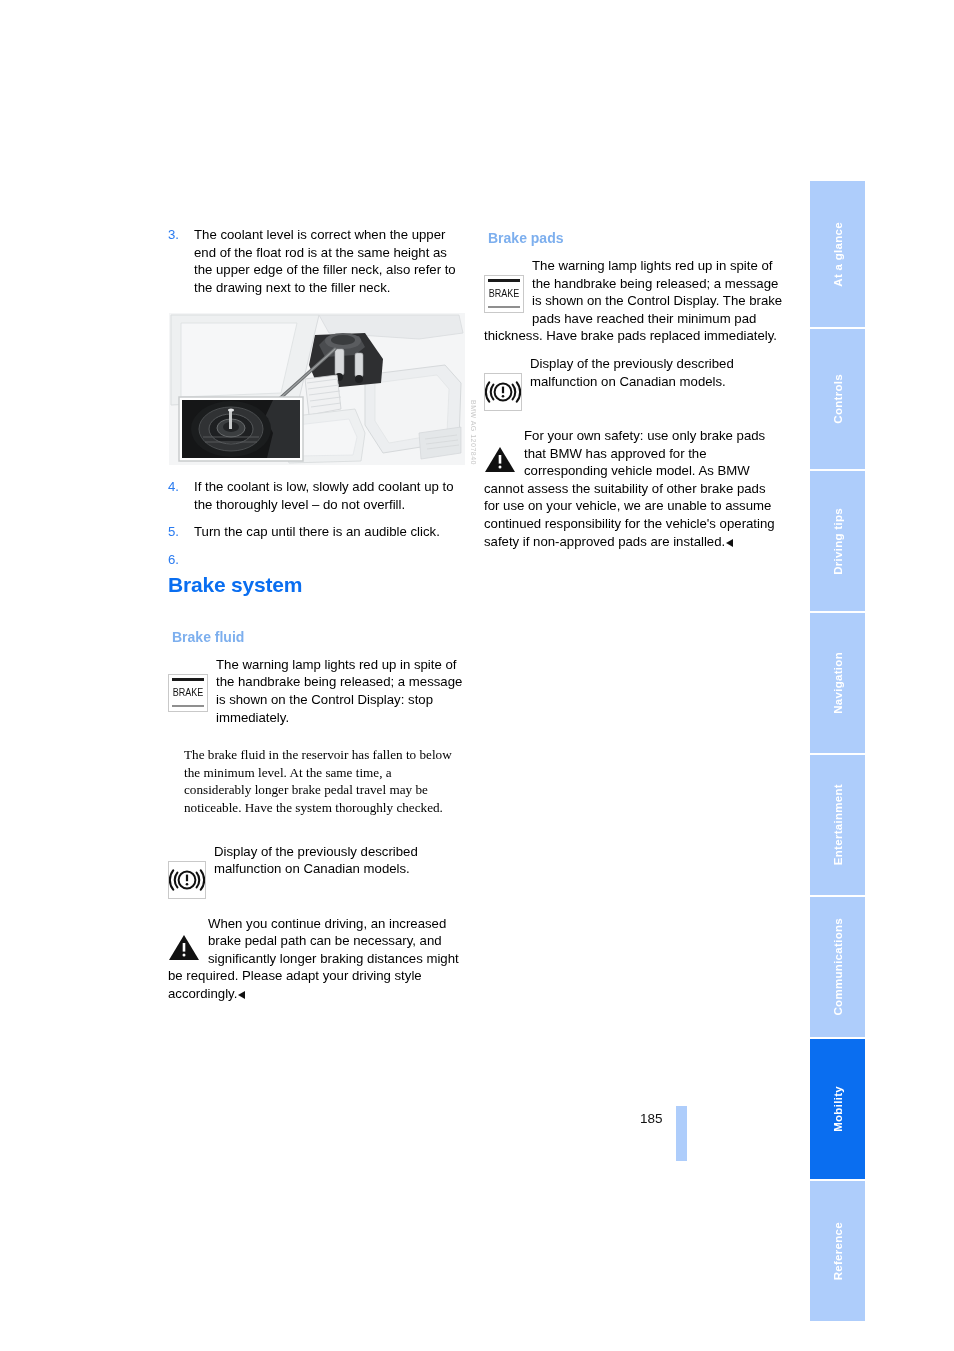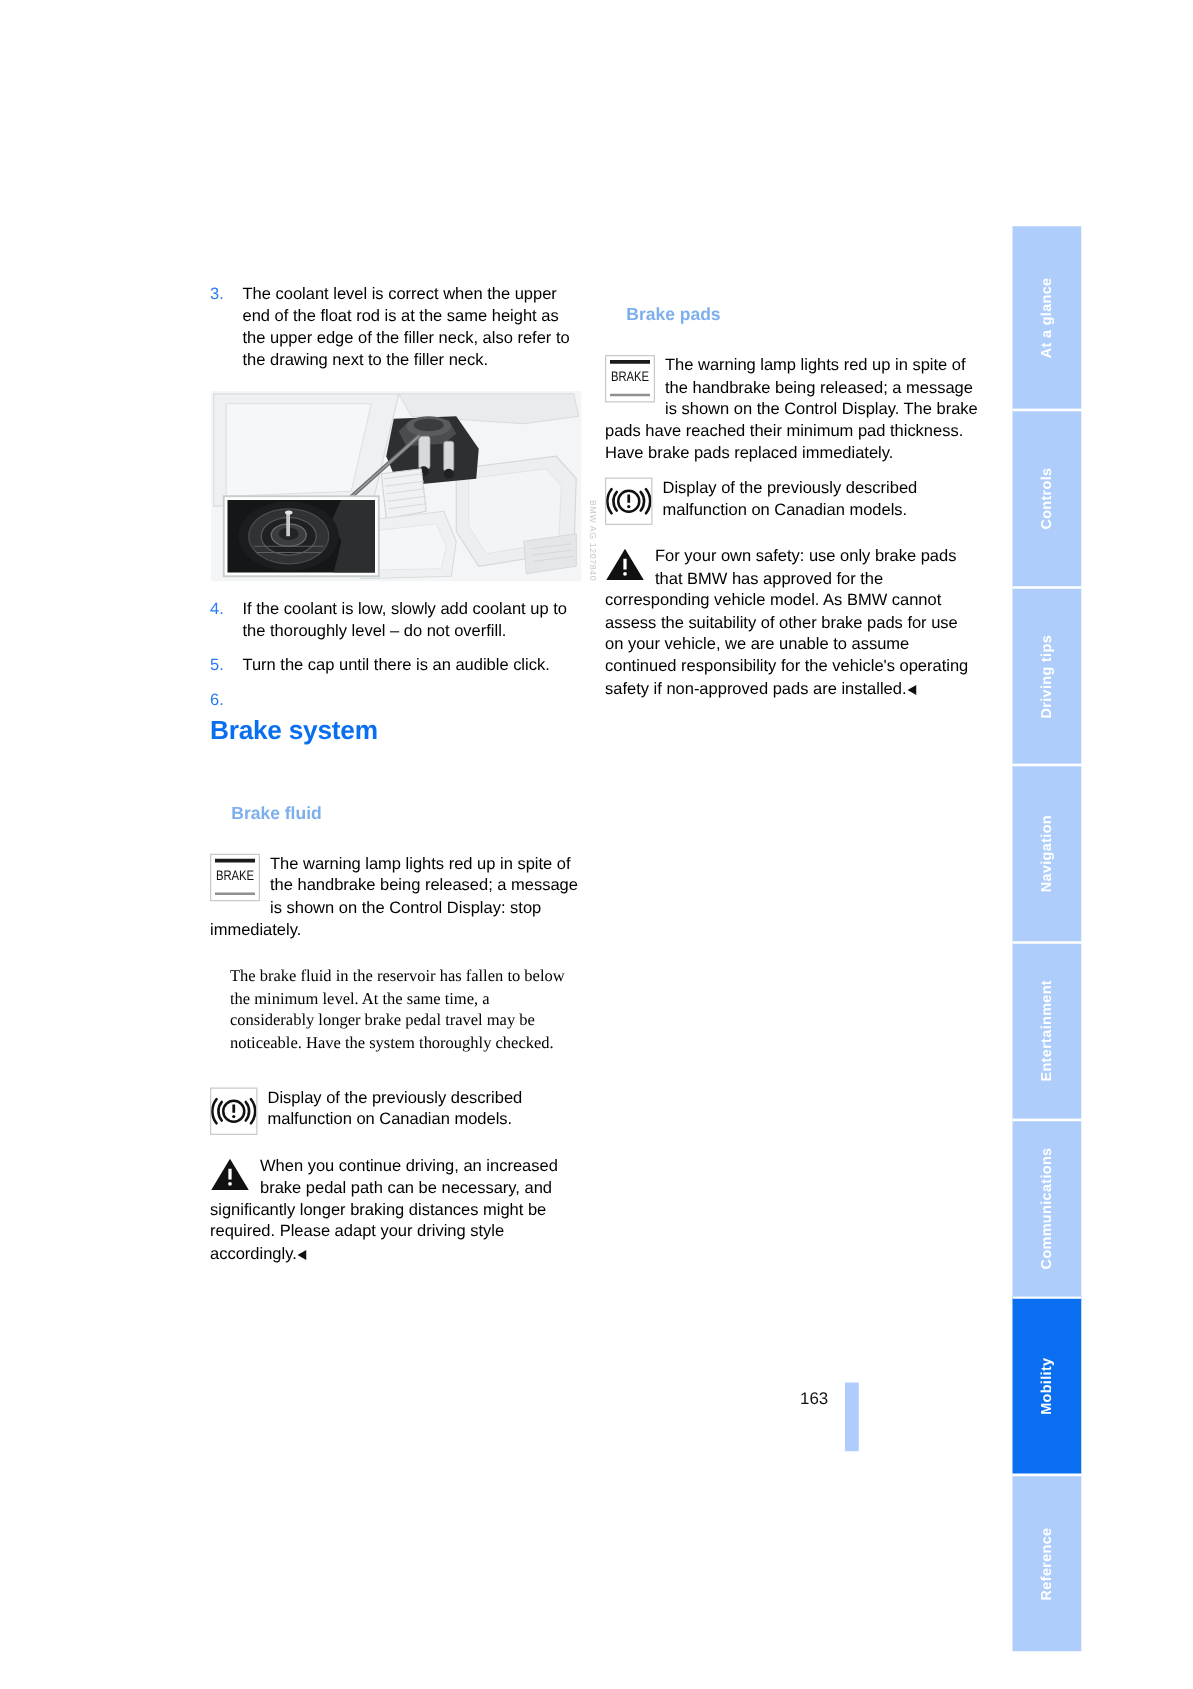--- a/index.html
+++ b/index.html
@@ -69,36 +69,36 @@
     line-height: 18px;
     color: #0a6ef0;
     font-weight: bold;
     margin: 0;
   }
   h3.h-sub2 {
     font-size: 14px;
     line-height: 17px;
     color: #7dafee;
     font-weight: bold;
-    margin: 17px;
+    margin: 4px;
   }
 
   .p { margin: 16px; font-family: Liberation Serif, serif; }
   .gap-22 { height: 22px; }
   .gap-16 { height: 16px; }
   .gap-12 { height: 12px; }
   .gap-10 { height: 10px; }
   .gap-6  { height: 6px; }
   .gap-4  { height: 4px; }
 
   
   .icon-para { overflow: hidden; }
   .icon-box {
     float: left;
-    margin: 1px 8px 0 0;
+    margin: 18px 8px 0 0;
   }
 
   
   .sym-brake {
     width: 40px;
     height: 38px;
     border: 1px solid #c9c9c9;
     box-sizing: border-box;
     position: relative;
     background: #ffffff;
@@ -459,16 +459,16 @@
           <span class="vtext">Mobility</span>
         </div>
     </div>
     <div class="tab" style="top: 998px; height: 142px;">
       <div class="label-wrap">
           <span class="vtext">Reference</span>
         </div>
     </div>
   </div>
 
-  <div class="pagenum">163</div>
+  <div class="pagenum">185</div>
   <div class="pagebar"></div>
 
 </div>
 
 </body></html>

